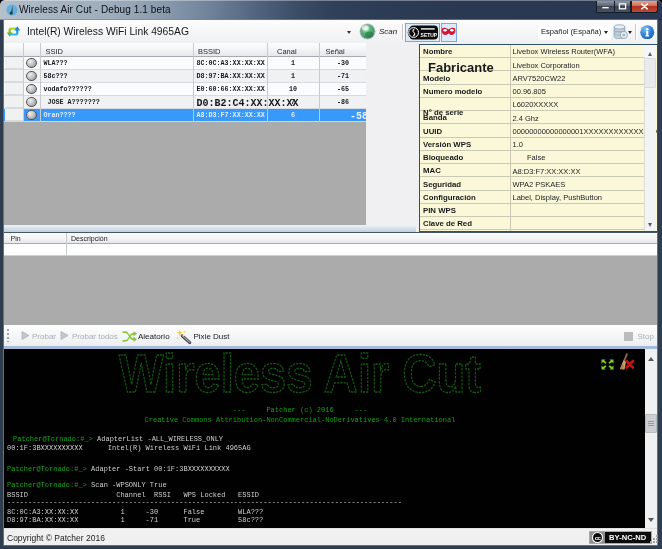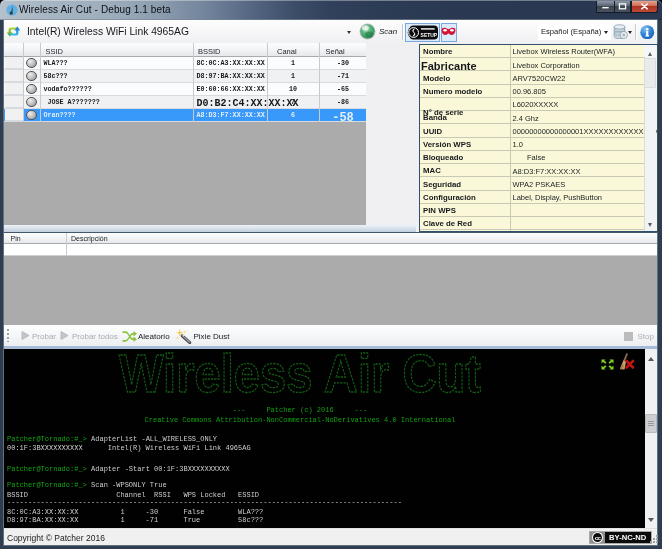--- a/index.html
+++ b/index.html
@@ -183,38 +183,38 @@
     <div class="abs mono" style="left:192.5px;top:55.0px;font-size:10px;font-weight:bold;color:#14171b;">D0:B2:C4:XX:XX:XX</div>
     <div class="abs mono" style="left:263px;top:55.0px;width:52px;text-align:center;font-size:6.7px;font-weight:bold;color:#14171b;">7</div>
     <div class="abs mono" style="left:314px;top:55.0px;width:50px;text-align:center;font-size:6.7px;font-weight:bold;color:#14171b;">-86</div>
     <div class="abs" style="left:382.5px;top:54.0px;width:9.5px;height:9.5px;border:1px solid #93a1b0;background:#fcfdfe;"></div>
     <div class="abs" style="left:0;top:65.5px;width:412px;height:13px;background:#3899fb;border-bottom:1px solid #d7dade;"></div>
     <div class="abs" style="left:0.5px;top:65.5px;width:18px;height:12px;background:#f1f1f1;border-bottom:1px solid #d7dade;"></div>
     <div class="abs" style="left:22px;top:66.5px;width:10.5px;height:10.5px;border-radius:50%;border:1px solid #565656;background:radial-gradient(circle at 35% 30%,#ededed,#c6c6c6 45%,#909090 90%);"></div>
     <div class="abs mono" style="left:39.5px;top:68.0px;font-size:6.7px;font-weight:bold;color:#e4eefb;">Oran????</div>
     <div class="abs mono" style="left:192.5px;top:68.0px;font-size:6.7px;font-weight:bold;color:#e4eefb;">A8:D3:F7:XX:XX:XX</div>
     <div class="abs mono" style="left:263px;top:68.0px;width:52px;text-align:center;font-size:6.7px;font-weight:bold;color:#e4eefb;">6</div>
-    <div class="abs mono" style="left:314px;top:68.0px;width:50px;text-align:center;font-size:12px;font-weight:bold;color:#e4eefb;">-58</div>
+    <div class="abs mono" style="left:314px;top:68.0px;width:50px;text-align:right;font-size:10px;font-weight:bold;color:#e4eefb;">-58</div>
     <div class="abs" style="left:382.5px;top:67.0px;width:9.5px;height:9.5px;border:1px solid #93a1b0;background:#dcebfb;"></div>
 
     <div class="abs" style="left:18.5px;top:0;width:1px;height:78.5px;background:#c7cbd0;"></div>
     <div class="abs" style="left:35.5px;top:0;width:1px;height:78.5px;background:#c7cbd0;"></div>
     <div class="abs" style="left:188.5px;top:0;width:1px;height:78.5px;background:#c7cbd0;"></div>
     <div class="abs" style="left:263px;top:0;width:1px;height:78.5px;background:#c7cbd0;"></div>
     <div class="abs" style="left:314.5px;top:0;width:1px;height:78.5px;background:#c7cbd0;"></div>
     <div class="abs" style="left:363.5px;top:0;width:1px;height:78.5px;background:#c7cbd0;"></div>
     <div class="abs" style="left:410.5px;top:0;width:1px;height:78.5px;background:#c7cbd0;"></div>
   </div>
 
   <div class="abs" id="propgrid" style="left:419px;top:43.5px;width:238.5px;height:188.5px;background:#faf8d8;border:1.5px solid #31506e;overflow:hidden;">
     <div class="abs" style="left:0;top:0.30px;width:236px;height:13.25px;border-bottom:1px solid #c9c9b4;"></div>
     <div class="abs" style="left:3px;top:2.50px;font-size:7.8px;font-weight:bold;color:#17191d;">Nombre</div>
     <div class="abs" style="left:92.5px;top:2.90px;font-size:7.5px;color:#1b1e22;white-space:nowrap;">Livebox Wireless Router(WFA)</div>
     <div class="abs" style="left:0;top:13.55px;width:236px;height:13.25px;border-bottom:1px solid #c9c9b4;"></div>
-    <div class="abs" style="left:1px;top:15.75px;font-size:11px;font-weight:bold;color:#17191d;">Fabricante</div>
+    <div class="abs" style="left:8px;top:15.75px;font-size:13px;font-weight:bold;color:#17191d;">Fabricante</div>
     <div class="abs" style="left:92.5px;top:16.15px;font-size:7.5px;color:#1b1e22;white-space:nowrap;">Livebox Corporation</div>
     <div class="abs" style="left:0;top:26.80px;width:236px;height:13.25px;border-bottom:1px solid #c9c9b4;"></div>
     <div class="abs" style="left:3px;top:29.00px;font-size:7.8px;font-weight:bold;color:#17191d;">Modelo</div>
     <div class="abs" style="left:92.5px;top:29.40px;font-size:7.5px;color:#1b1e22;white-space:nowrap;">ARV7520CW22</div>
     <div class="abs" style="left:0;top:40.05px;width:236px;height:13.25px;border-bottom:1px solid #c9c9b4;"></div>
     <div class="abs" style="left:3px;top:42.25px;font-size:7.8px;font-weight:bold;color:#17191d;">Numero modelo</div>
     <div class="abs" style="left:92.5px;top:42.65px;font-size:7.5px;color:#1b1e22;white-space:nowrap;">00.96.805</div>
     <div class="abs" style="left:0;top:53.30px;width:236px;height:13.25px;border-bottom:1px solid #c9c9b4;"></div>
     <div class="abs" style="left:3px;top:55.50px;font-size:7.8px;font-weight:bold;color:#17191d;margin-top:8px;">N° de serie</div>
     <div class="abs" style="left:92.5px;top:55.90px;font-size:7.5px;color:#1b1e22;white-space:nowrap;">L6020XXXXX</div>
@@ -304,21 +304,21 @@
     </svg>
 
     <svg class="abs" style="left:613px;top:3px" width="20" height="20" viewBox="0 0 20 20">
       <path d="M9.5 1 L11 2 L8 9 L6.5 8 Z" fill="#8a6f4e"></path>
       <path d="M3 17 L6.5 8 L9 9.5 L7.5 17.5 Z" fill="#c9a36a"></path>
       <path d="M3 17 L5 12 L7 13 L6 17.5 Z" fill="#a8814c"></path>
       <path d="M9.5 9 L16 15.5 M16 9 L9.5 15.5" stroke="#c11414" stroke-width="2.6" stroke-linecap="round"></path>
     </svg>
     <div class="abs mono t7" style="left:0;top:57.5px;width:592px;text-align:center;color:#11a011;white-space:pre;">---     Patcher (c) 2016     ---</div>
     <div class="abs mono t7" style="left:0;top:67px;width:592px;text-align:center;color:#11a011;white-space:pre;">Creative Commons Attribution-NonCommercial-NoDerivatives 4.0 International</div>
-    <div class="abs mono t7" style="left:3px;top:86.0px;color:#cfcfcf;white-space:pre;"><span style="color:#13a513;">Patcher@Tornado:#_&gt;</span> AdapterList -ALL_WIRELESS_ONLY</div>
+    <div class="abs mono t7" style="left:9px;top:86.0px;color:#cfcfcf;white-space:pre;"><span style="color:#13a513;">Patcher@Tornado:#_&gt;</span> AdapterList -ALL_WIRELESS_ONLY</div>
     <div class="abs mono t7" style="left:3px;top:95.3px;color:#cfcfcf;white-space:pre;">00:1F:3BXXXXXXXXXX      Intel(R) Wireless WiFi Link 4965AG</div>
     <div class="abs mono t7" style="left:3px;top:116.0px;color:#cfcfcf;white-space:pre;"><span style="color:#13a513;">Patcher@Tornado:#_&gt;</span> Adapter -Start 00:1F:3BXXXXXXXXXX</div>
     <div class="abs mono t7" style="left:3px;top:132.3px;color:#cfcfcf;white-space:pre;"><span style="color:#13a513;">Patcher@Tornado:#_&gt;</span> Scan -WPSONLY True</div>
     <div class="abs mono t7" style="left:3px;top:142.8px;color:#cfcfcf;white-space:pre;">BSSID                     Channel  RSSI   WPS Locked   ESSID</div>
     <div class="abs mono t7" style="left:3px;top:149.3px;color:#cfcfcf;white-space:pre;">----------------------------------------------------------------------------------------------</div>
     <div class="abs mono t7" style="left:3px;top:159.0px;color:#cfcfcf;white-space:pre;">8C:0C:A3:XX:XX:XX          1     -30      False        WLA???</div>
     <div class="abs mono t7" style="left:3px;top:167.4px;color:#cfcfcf;white-space:pre;">D8:97:BA:XX:XX:XX          1     -71      True         58c???</div>
 
     <div class="abs" style="left:640.5px;top:0;width:12.5px;height:179px;background:#f0f1f2;"></div>
     <div class="abs" style="left:644px;top:5px;width:0;height:0;border:3px solid transparent;border-bottom:4.5px solid #55585c;"></div>

